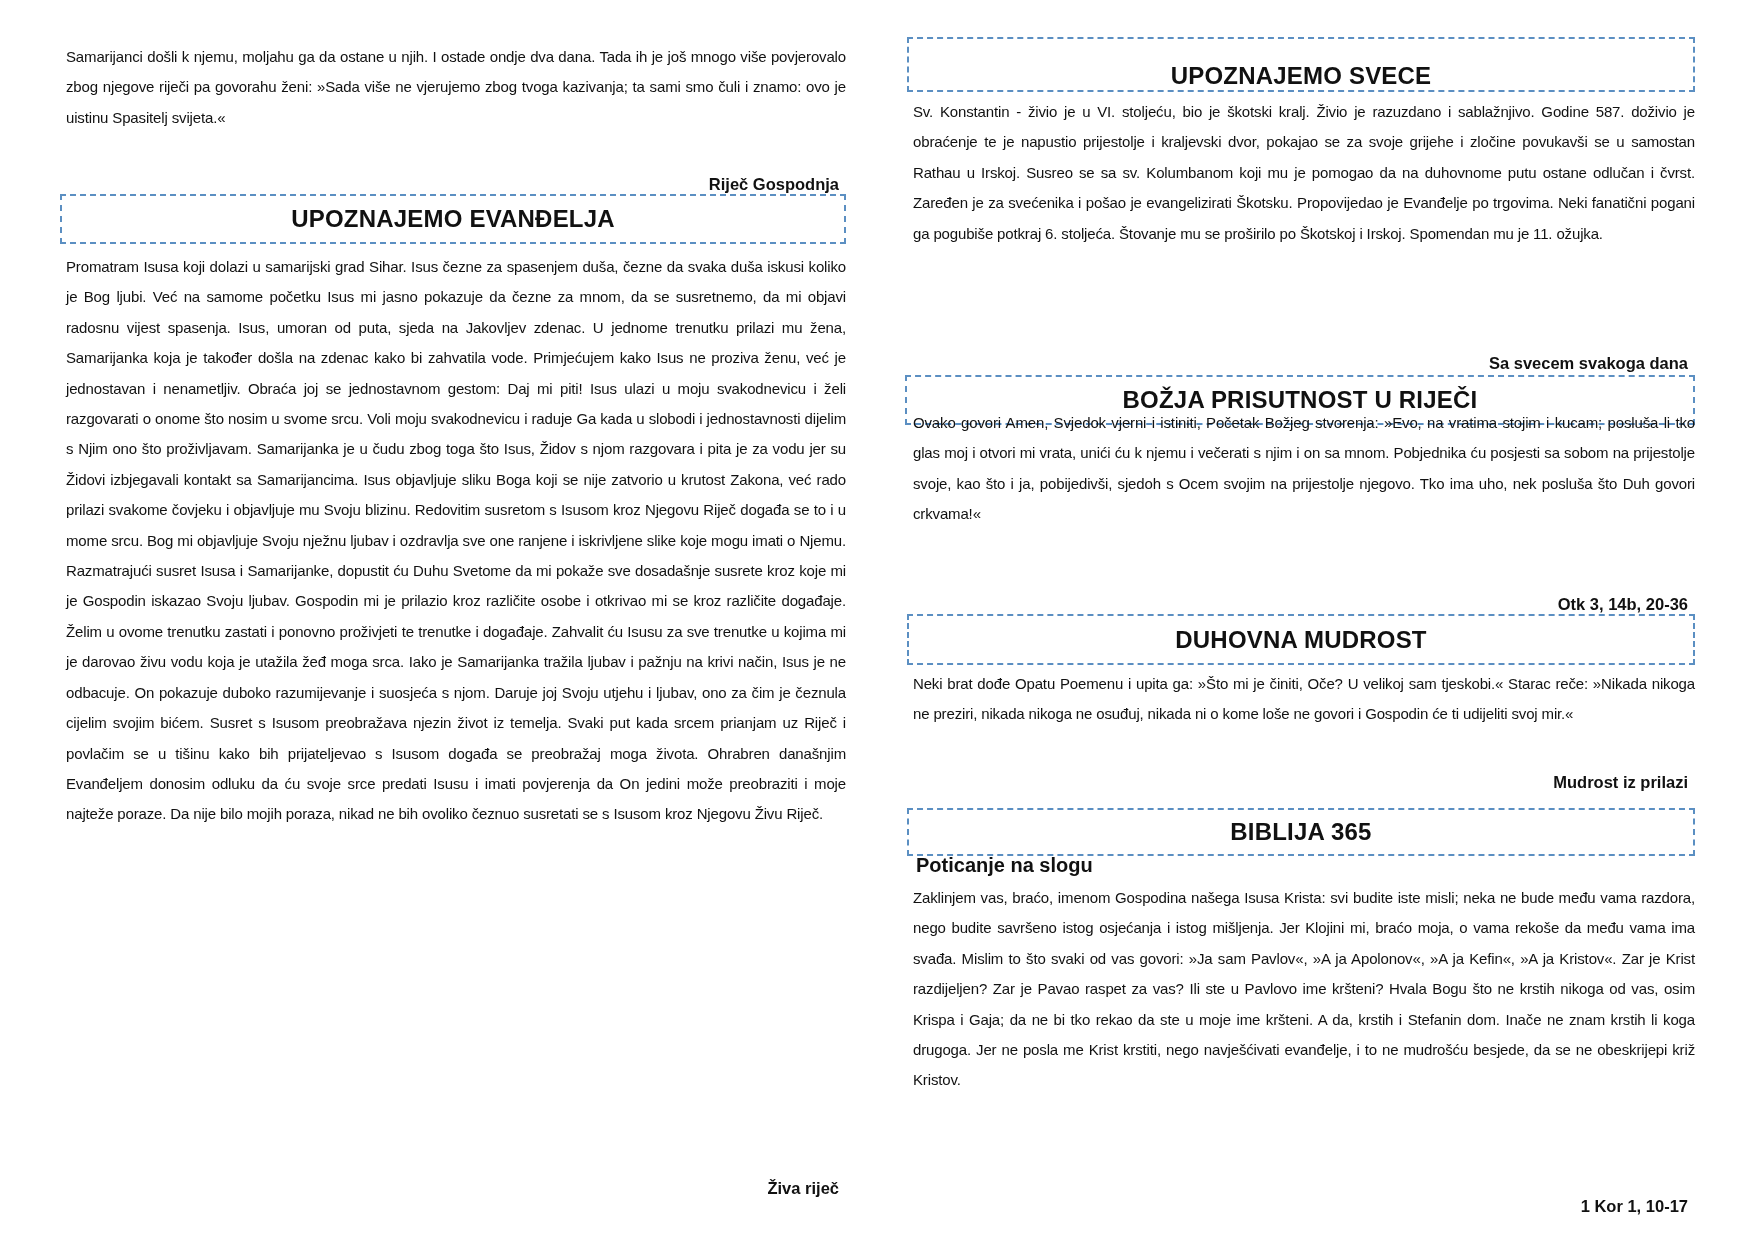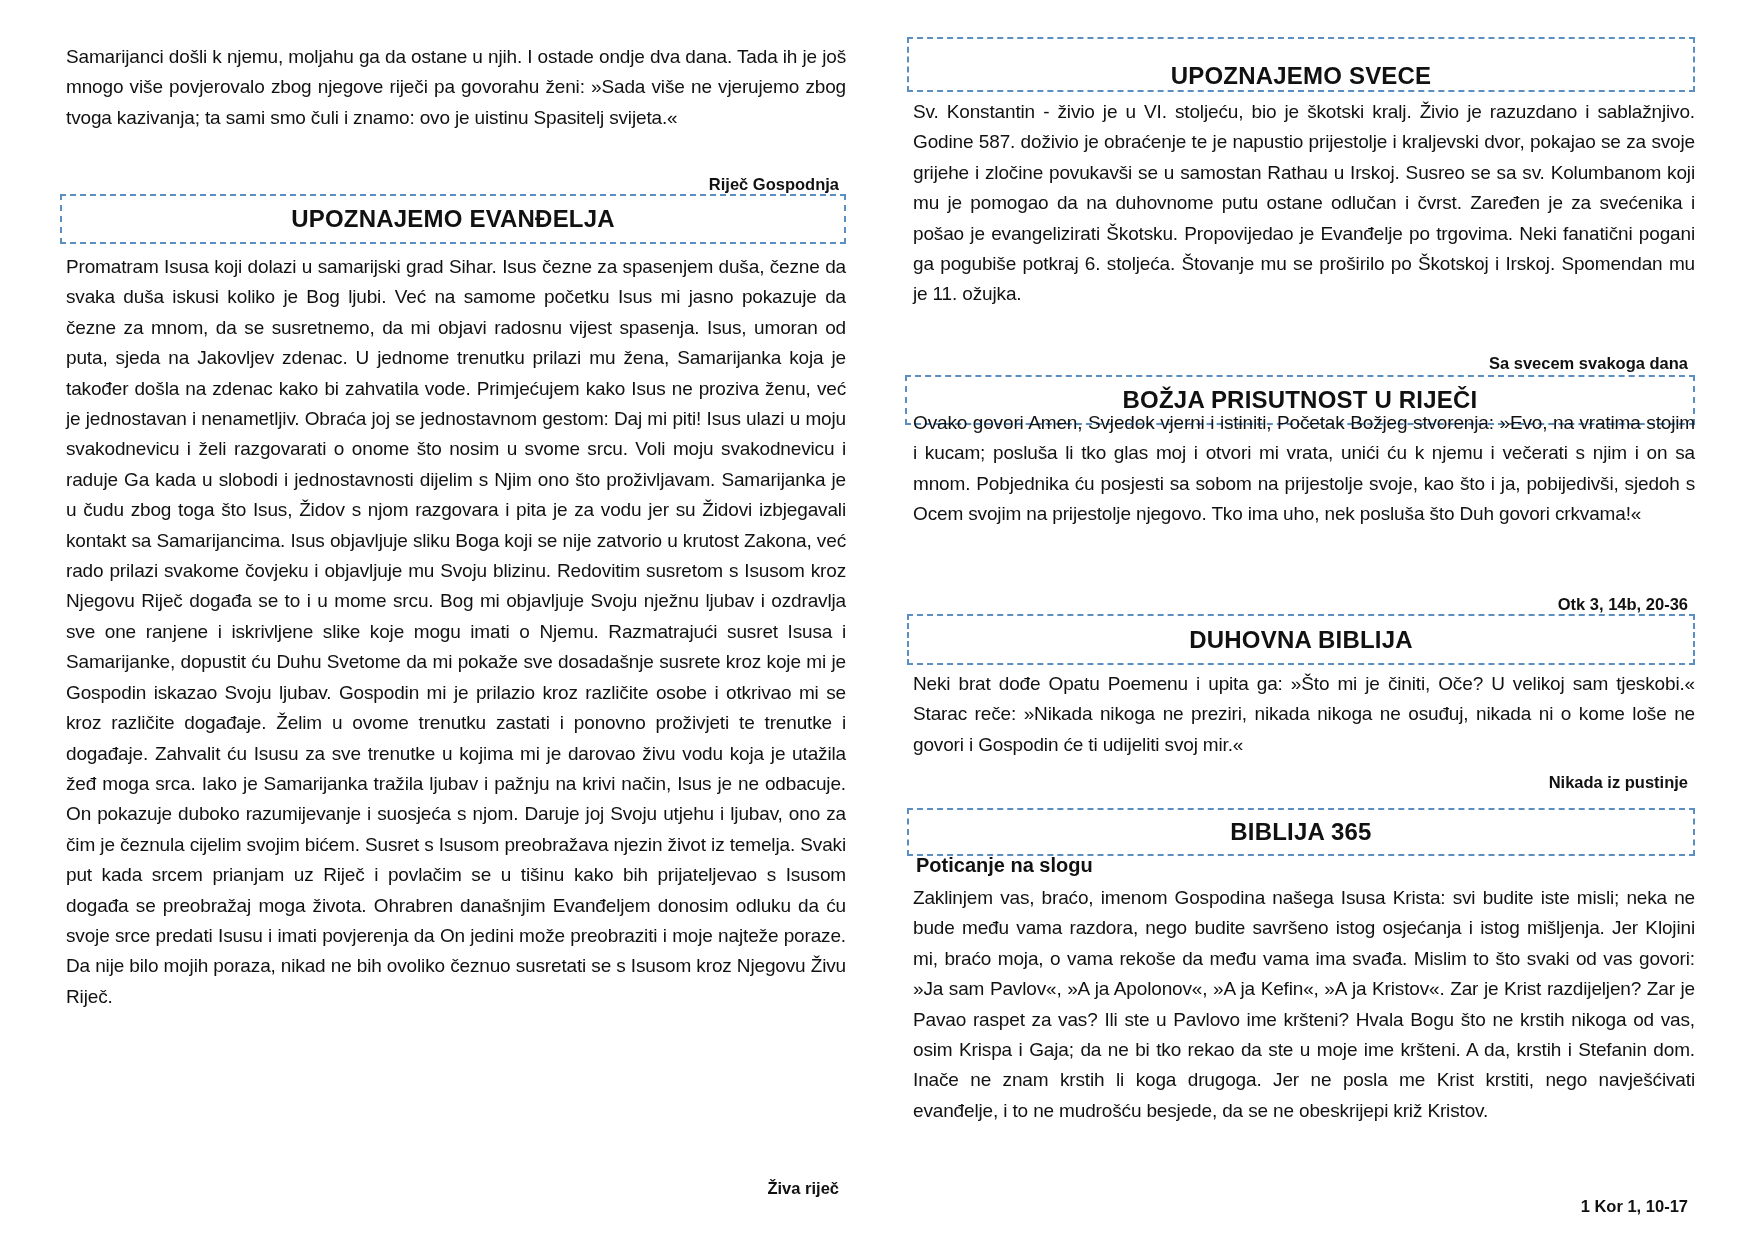--- a/index.html
+++ b/index.html
@@ -1,21 +1,21 @@
 <!DOCTYPE html>
 <html><head>
 <meta charset="utf-8">
 <style>
   html, body { margin: 0; padding: 0; background: #ffffff; }
   body { width: 1754px; height: 1240px; position: relative; overflow: hidden;
          font-family: "Liberation Sans", sans-serif; color: #111; }
   .col { position: absolute; top: 0; }
   .col-left { left: 66px; width: 780px; }
   .col-right { left: 913px; width: 782px; }
-  .para { font-size: 19px; line-height: 30.4px; text-align: justify; margin: 0; letter-spacing: -0.15px; }
+  .para { font-size: 15px; line-height: 30.4px; text-align: justify; margin: 0; letter-spacing: -0.15px; }
   .source { font-size: 16.5px; font-weight: bold; text-align: right; margin: 7px; line-height: 26px; }
   .box { position: absolute; border: 2.5px dashed #5b8fc2; border-style: dashed;
          display: flex; align-items: center; justify-content: center; box-sizing: border-box; }
   .box-title { font-size: 24px; font-weight: bold; letter-spacing: 0.2px; }
   .subhead { font-size: 20px; font-weight: bold; margin: 3px; line-height: 30px; }
   .blk { position: absolute; left: 0; right: 0; }
 </style>
 </head>
 <body>
 
@@ -53,27 +53,27 @@
     <span class="box-title">BOŽJA PRISUTNOST U RIJEČI</span>
   </div>
   <div class="blk" style="top:408px;">
     <p class="para">Ovako govori Amen, Svjedok vjerni i istiniti, Početak Božjeg stvorenja: »Evo, na vratima stojim i kucam; posluša li tko glas moj i otvori mi vrata, unići ću k njemu i večerati s njim i on sa mnom. Pobjednika ću posjesti sa sobom na prijestolje svoje, kao što i ja, pobijedivši, sjedoh s Ocem svojim na prijestolje njegovo. Tko ima uho, nek posluša što Duh govori crkvama!«</p>
   </div>
   <div class="blk" style="top:584px;">
     <p class="source">Otk 3, 14b, 20-36</p>
   </div>
 
   <div class="box" style="left:-6px; top:614px; width:788px; height:51px;">
-    <span class="box-title">DUHOVNA BIBLIJA</span>
+    <span class="box-title">DUHOVNA MUDROST</span>
   </div>
   <div class="blk" style="top:669px;">
     <p class="para">Neki brat dođe Opatu Poemenu i upita ga: »Što mi je činiti, Oče? U velikoj sam tjeskobi.« Starac reče: »Nikada nikoga ne preziri, nikada nikoga ne osuđuj, nikada ni o kome loše ne govori i Gospodin će ti udijeliti svoj mir.«</p>
   </div>
   <div class="blk" style="top:762px;">
-    <p class="source">Nikada iz pustinje</p>
+    <p class="source">Mudrost iz prilazi</p>
   </div>
 
   <div class="box" style="left:-6px; top:808px; width:788px; height:48px;align-items:center;">
     <span class="box-title">BIBLIJA 365</span>
   </div>
   <div class="blk" style="top:847px;">
     <p class="subhead">Poticanje na slogu</p>
     <p class="para">Zaklinjem vas, braćo, imenom Gospodina našega Isusa Krista: svi budite iste misli; neka ne bude među vama razdora, nego budite savršeno istog osjećanja i istog mišljenja. Jer Klojini mi, braćo moja, o vama rekoše da među vama ima svađa. Mislim to što svaki od vas govori: »Ja sam Pavlov«, »A ja Apolonov«, »A ja Kefin«, »A ja Kristov«. Zar je Krist razdijeljen? Zar je Pavao raspet za vas? Ili ste u Pavlovo ime kršteni? Hvala Bogu što ne krstih nikoga od vas, osim Krispa i Gaja; da ne bi tko rekao da ste u moje ime kršteni. A da, krstih i Stefanin dom. Inače ne znam krstih li koga drugoga. Jer ne posla me Krist krstiti, nego navješćivati evanđelje, i to ne mudrošću besjede, da se ne obeskrijepi križ Kristov.</p>
   </div>
   <div class="blk" style="top:1186px;">

